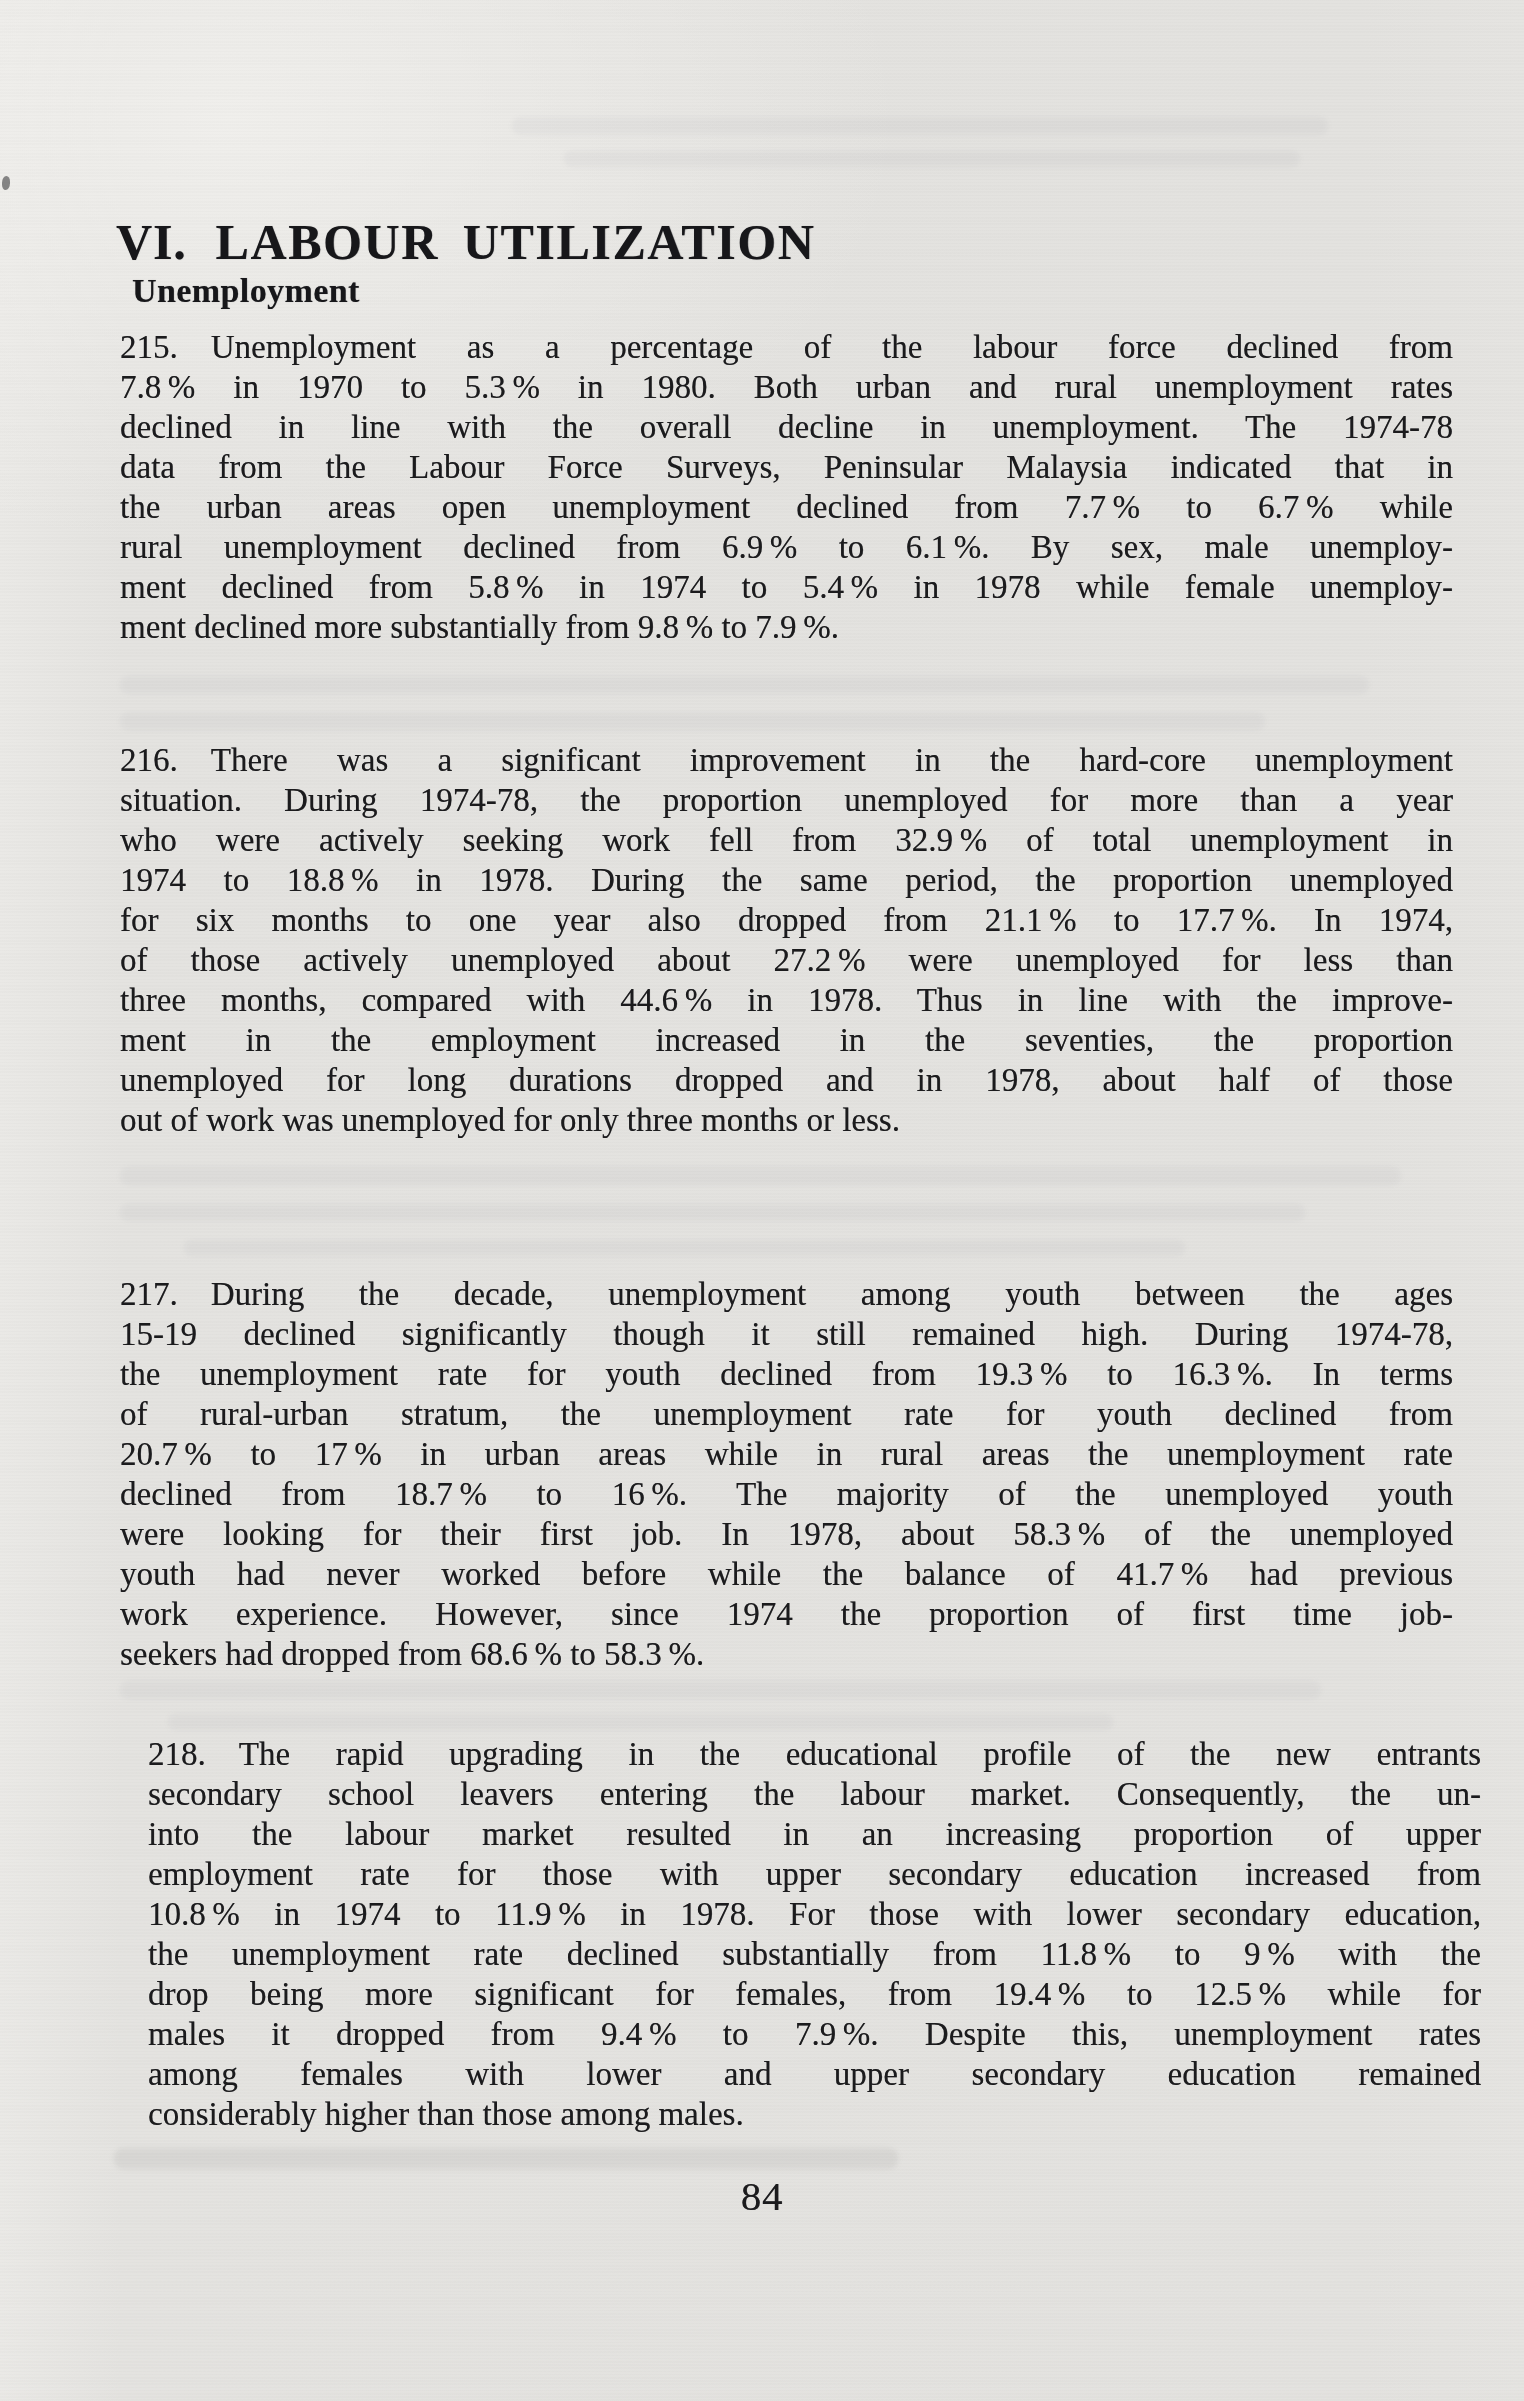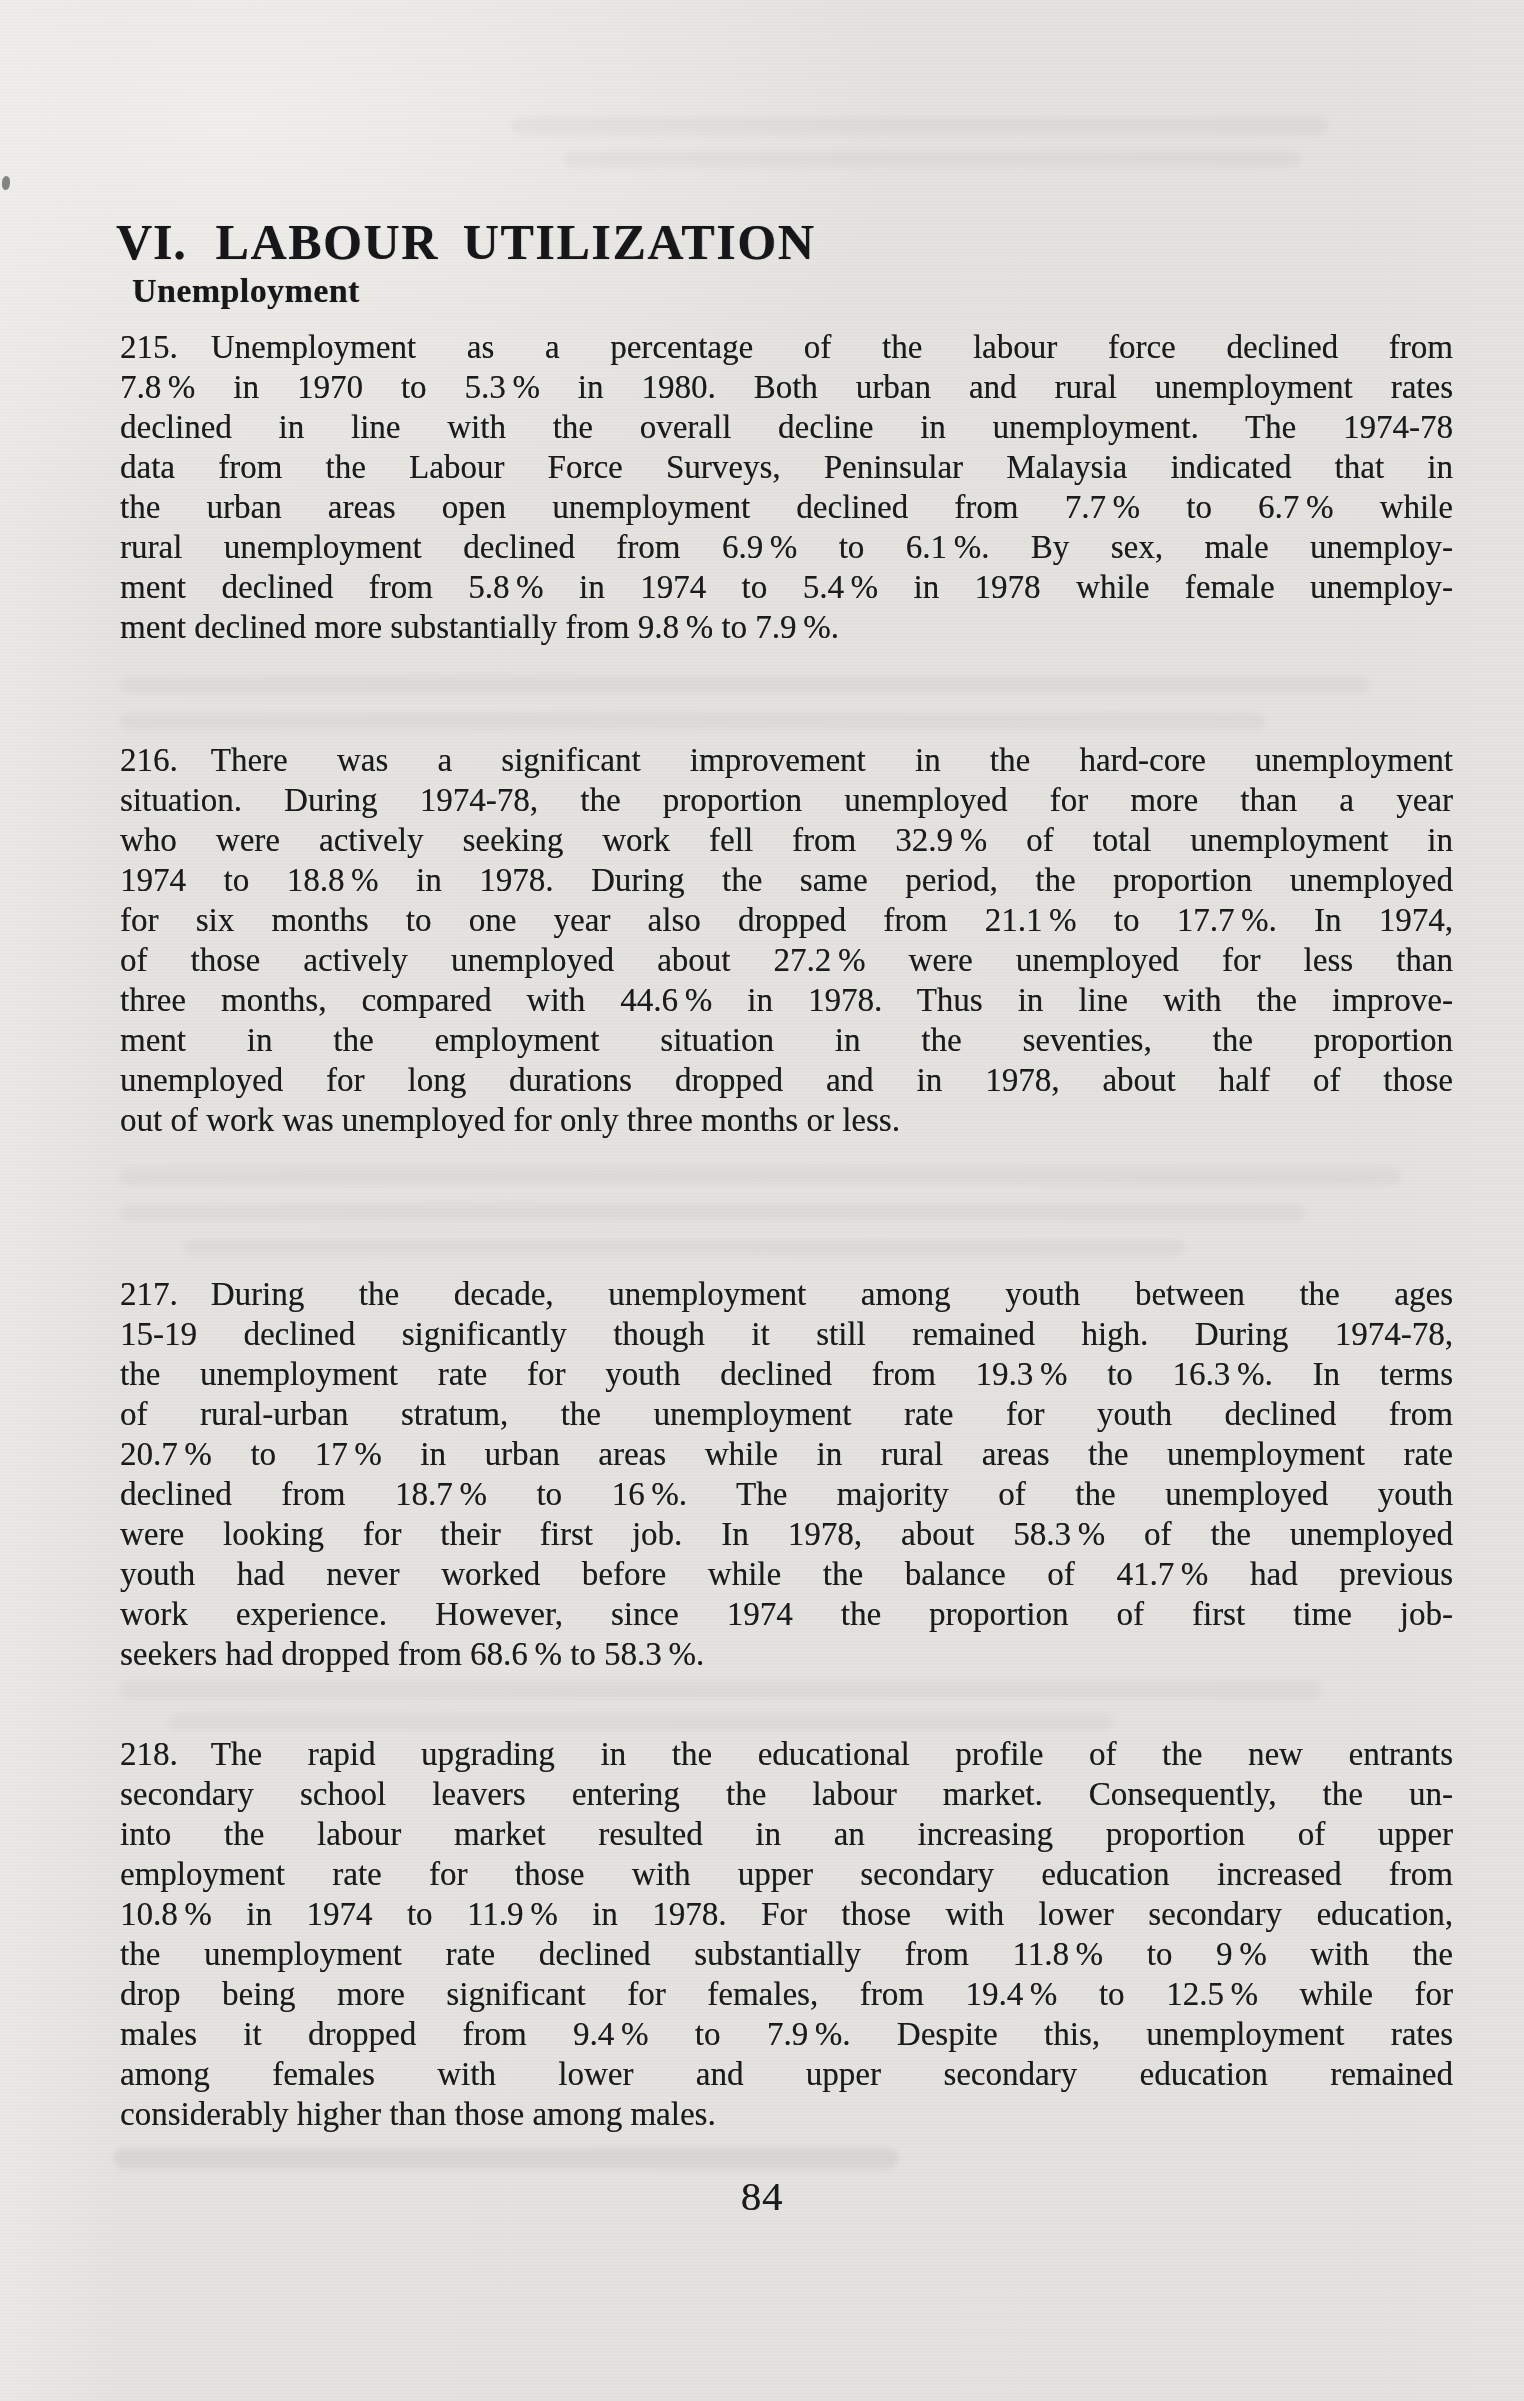--- a/index.html
+++ b/index.html
@@ -71,21 +71,21 @@
     text-align: justify;
     text-align-last: justify;
     text-shadow: 0.2px 0.2px 0.6px rgba(25,25,30,0.55);
   }
   .para .line.last {
     text-align-last: left;
   }
   .p215 { top: 327px; }
   .p216 { top: 740px; }
   .p217 { top: 1274px; }
-  .p218 { top: 1734px; }
+  .p218 { top: 1734px; margin-left: 28px; }
   .pagenum {
     position: absolute;
     left: 0;
     top: 2179px;
     width: 100%;
     text-align: center;
     font-size: 41px;
     line-height: 35px;
     letter-spacing: 0.8px;
     text-shadow: 0.2px 0.2px 0.6px rgba(25,25,30,0.55);
@@ -157,21 +157,21 @@
     </div>
 
   <div class="para p216">
       <div class="line">216. There was a significant improvement in the hard-core unemployment</div>
       <div class="line">situation. During 1974-78, the proportion unemployed for more than a year</div>
       <div class="line">who were actively seeking work fell from 32.9 % of total unemployment in</div>
       <div class="line">1974 to 18.8 % in 1978. During the same period, the proportion unemployed</div>
       <div class="line">for six months to one year also dropped from 21.1 % to 17.7 %. In 1974,</div>
       <div class="line">of those actively unemployed about 27.2 % were unemployed for less than</div>
       <div class="line">three months, compared with 44.6 % in 1978. Thus in line with the improve-</div>
-      <div class="line">ment in the employment situation in the seventies, the proportion</div>
+      <div class="line">ment in the employment increased in the seventies, the proportion</div>
       <div class="line">unemployed for long durations dropped and in 1978, about half of those</div>
       <div class="line last">out of work was unemployed for only three months or less.</div>
     </div>
 
   <div class="para p217">
       <div class="line">217. During the decade, unemployment among youth between the ages</div>
       <div class="line">15-19 declined significantly though it still remained high. During 1974-78,</div>
       <div class="line">the unemployment rate for youth declined from 19.3 % to 16.3 %. In terms</div>
       <div class="line">of rural-urban stratum, the unemployment rate for youth declined from</div>
       <div class="line">20.7 % to 17 % in urban areas while in rural areas the unemployment rate</div>

